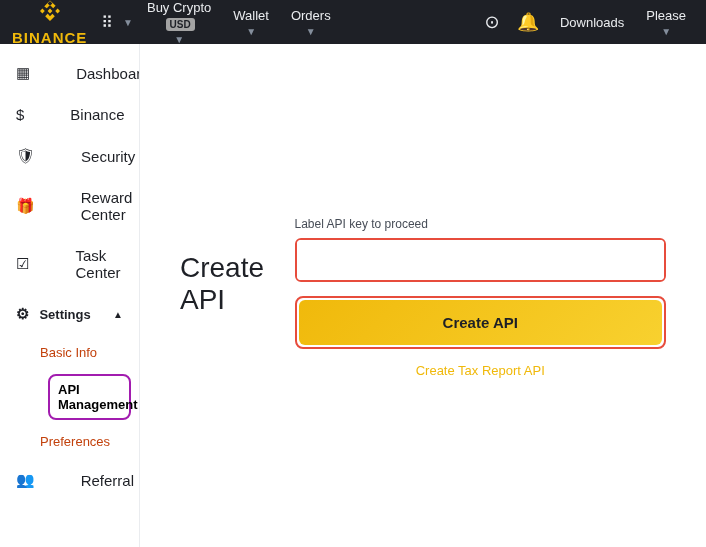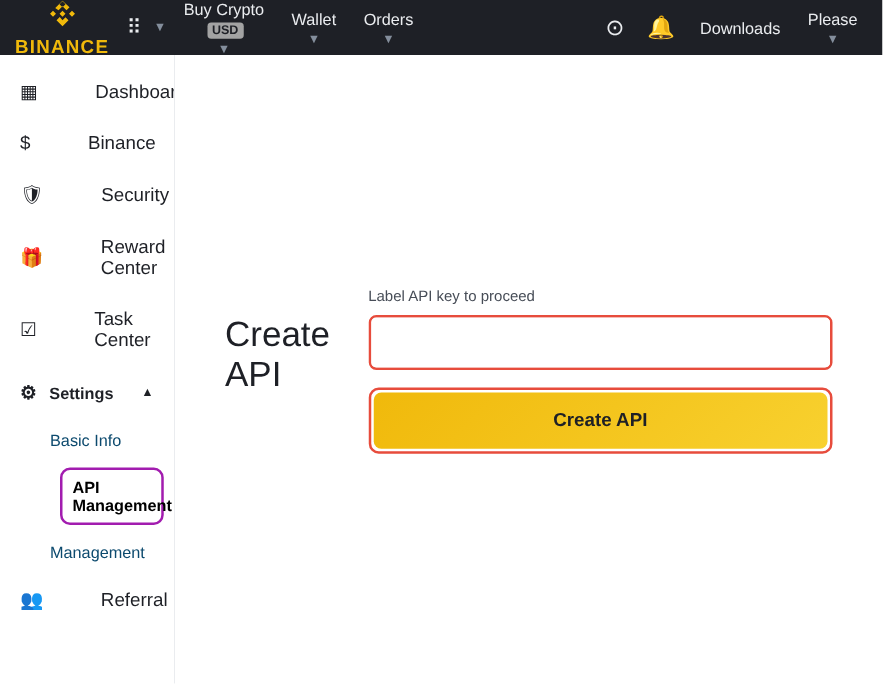--- a/index.html
+++ b/index.html
@@ -51,21 +51,21 @@
     .sidebar-item {
       display: flex; align-items: center; gap: 10px; padding: 12px 16px; cursor: pointer; font-size: 13px; color: #1e2026;
     }
     .sidebar-item-icon { font-size: 15px; color: #1e2026; flex-shrink: 0; }
     .sidebar-item-label { font-size: 15px; margin-left: 36px; }
 
     .sidebar-sub {
       padding-left: 40px;
     }
     .sidebar-sub-item {
-      padding: 10px 16px 10px 0; cursor: pointer; font-size: 13px; color: #0c4a6e;
+      padding: 10px 16px 10px 0; cursor: pointer; font-size: 13px; color: #c2410c;
     }
 
     .settings-header {
       display: flex; align-items: center; justify-content: space-between; padding: 12px 16px; cursor: pointer; font-size: 13px; color: #1e2026; font-weight: 600;
     }
     .settings-header-left { display: flex; align-items: center; gap: 10px; }
 
     
     .api-mgmt-box {
       border: 2px solid #a21caf; border-radius: 8px; margin: 4px 8px; padding: 6px 8px; cursor: pointer; font-weight: 700; font-size: 13px;
@@ -186,21 +186,21 @@
     <div class="sidebar-sub">
       <div class="sidebar-sub-item">
         <span>Basic Info</span>
       </div>
 
       <div class="api-mgmt-box">
         <span>API Management</span>
       </div>
 
       <div class="sidebar-sub-item">
-        <span>Management</span>
+        <span>Preferences</span>
       </div>
     </div>
 
     <div class="sidebar-item">
       <span class="sidebar-item-icon">👥</span>
       <span class="sidebar-item-label">Referral</span>
     </div>
 
   </aside>
 
@@ -213,16 +213,17 @@
       </div>
 
       <div class="api-input-wrapper">
         <input class="api-input" type="text" placeholder="" style="">
       </div>
 
       <div class="create-btn-wrapper">
         <button class="create-btn">Create API</button>
       </div>
 
+      <a class="link-btn" href="#">Create Tax Report API</a>
     </div>
   </main>
 
 </div>
 
 </body></html>

